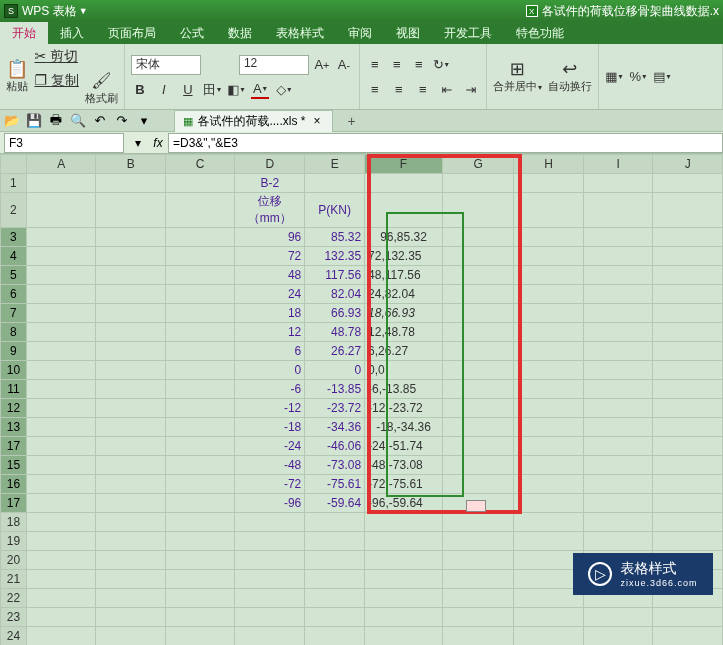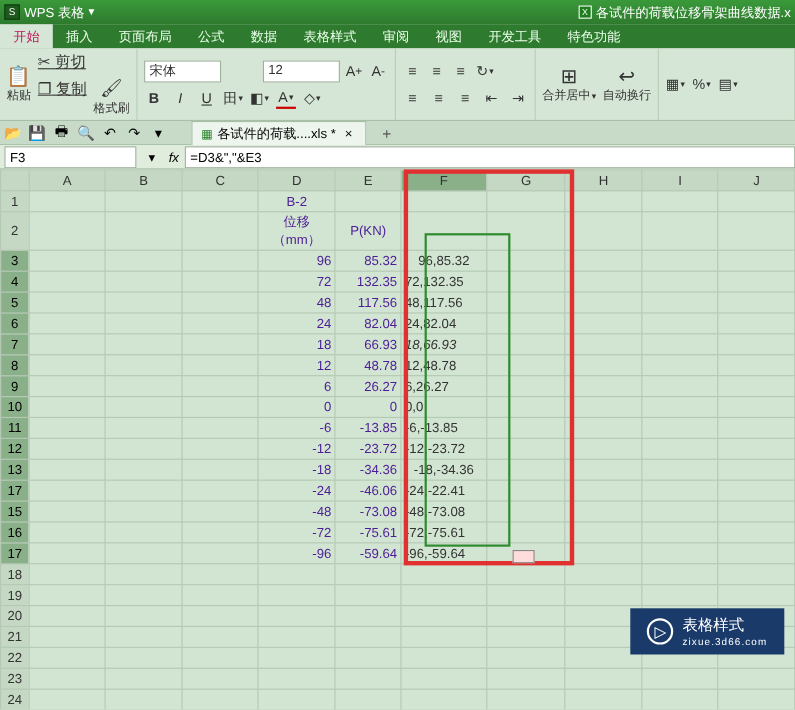--- a/index.html
+++ b/index.html
@@ -378,21 +378,21 @@
           <td></td>
           <td></td>
         </tr>
         <tr>
           <th class="sel">17</th>
           <td></td>
           <td></td>
           <td></td>
           <td class="red">-24</td>
           <td class="red">-46.06</td>
-          <td style="text-align: left;">-24,-22.41</td>
+          <td style="text-align: left;">-24,-51.74</td>
           <td></td>
           <td></td>
           <td></td>
           <td></td>
         </tr>
         <tr>
           <th class="sel">15</th>
           <td></td>
           <td></td>
           <td></td>

